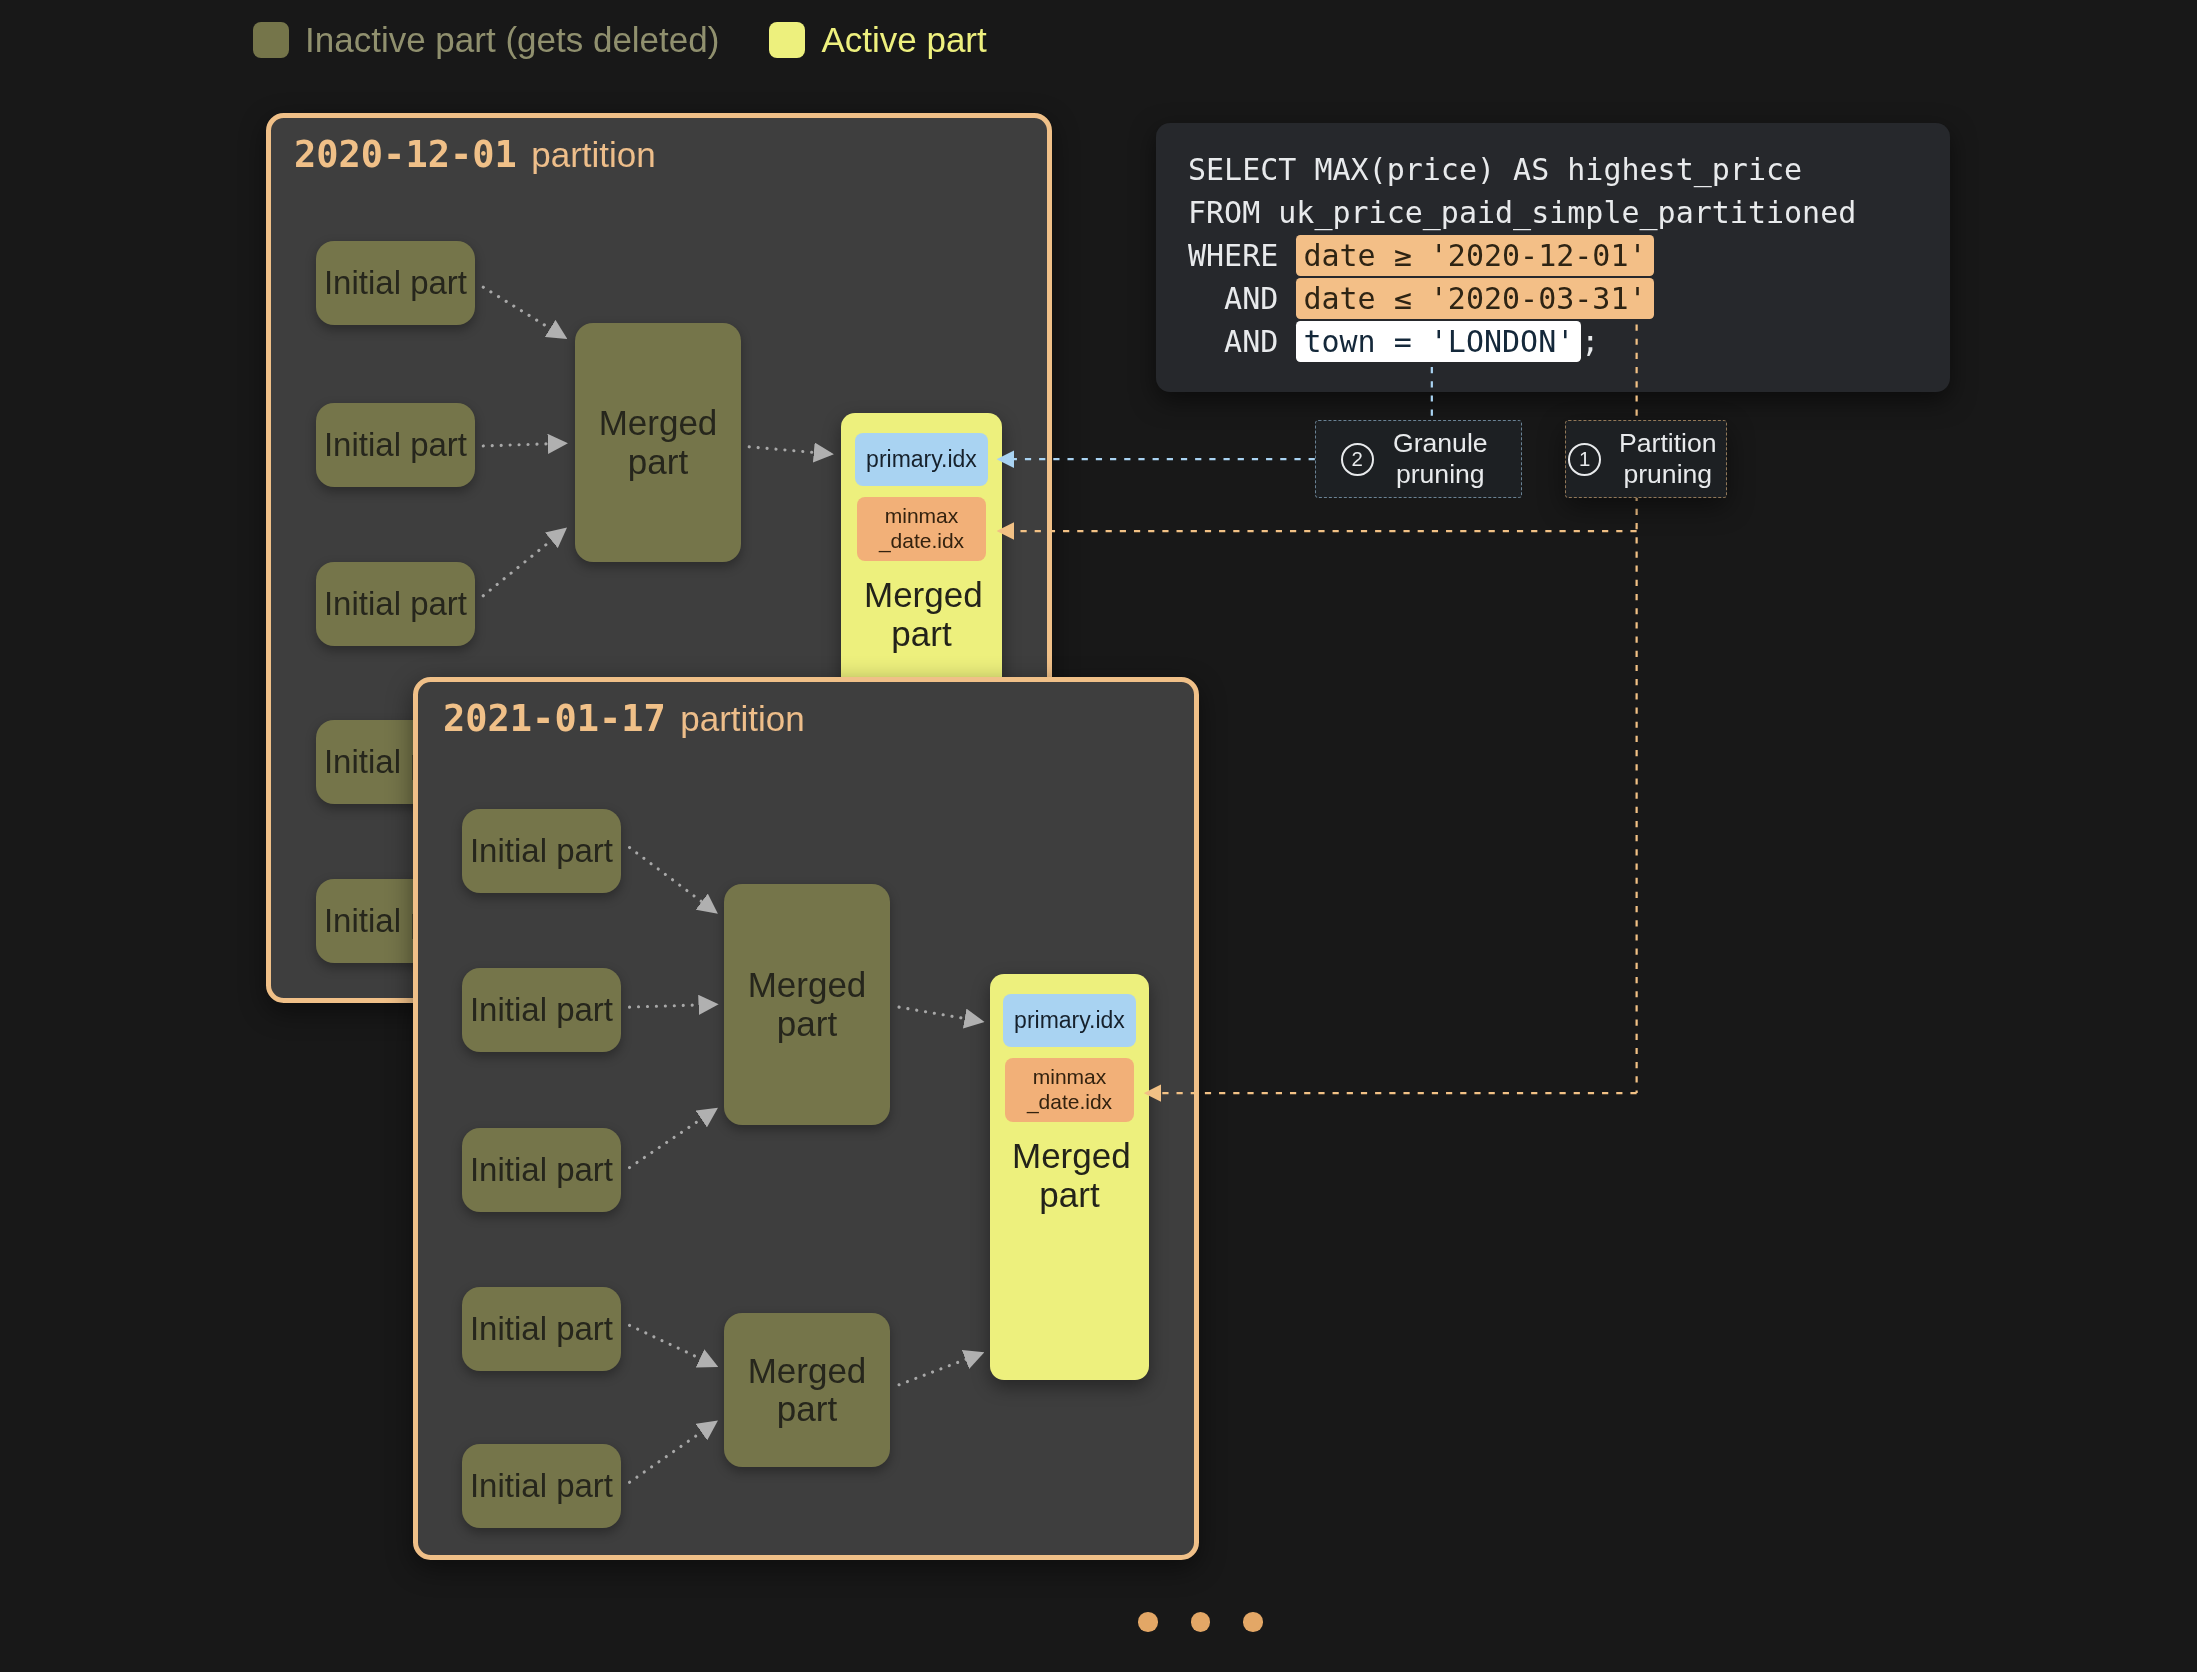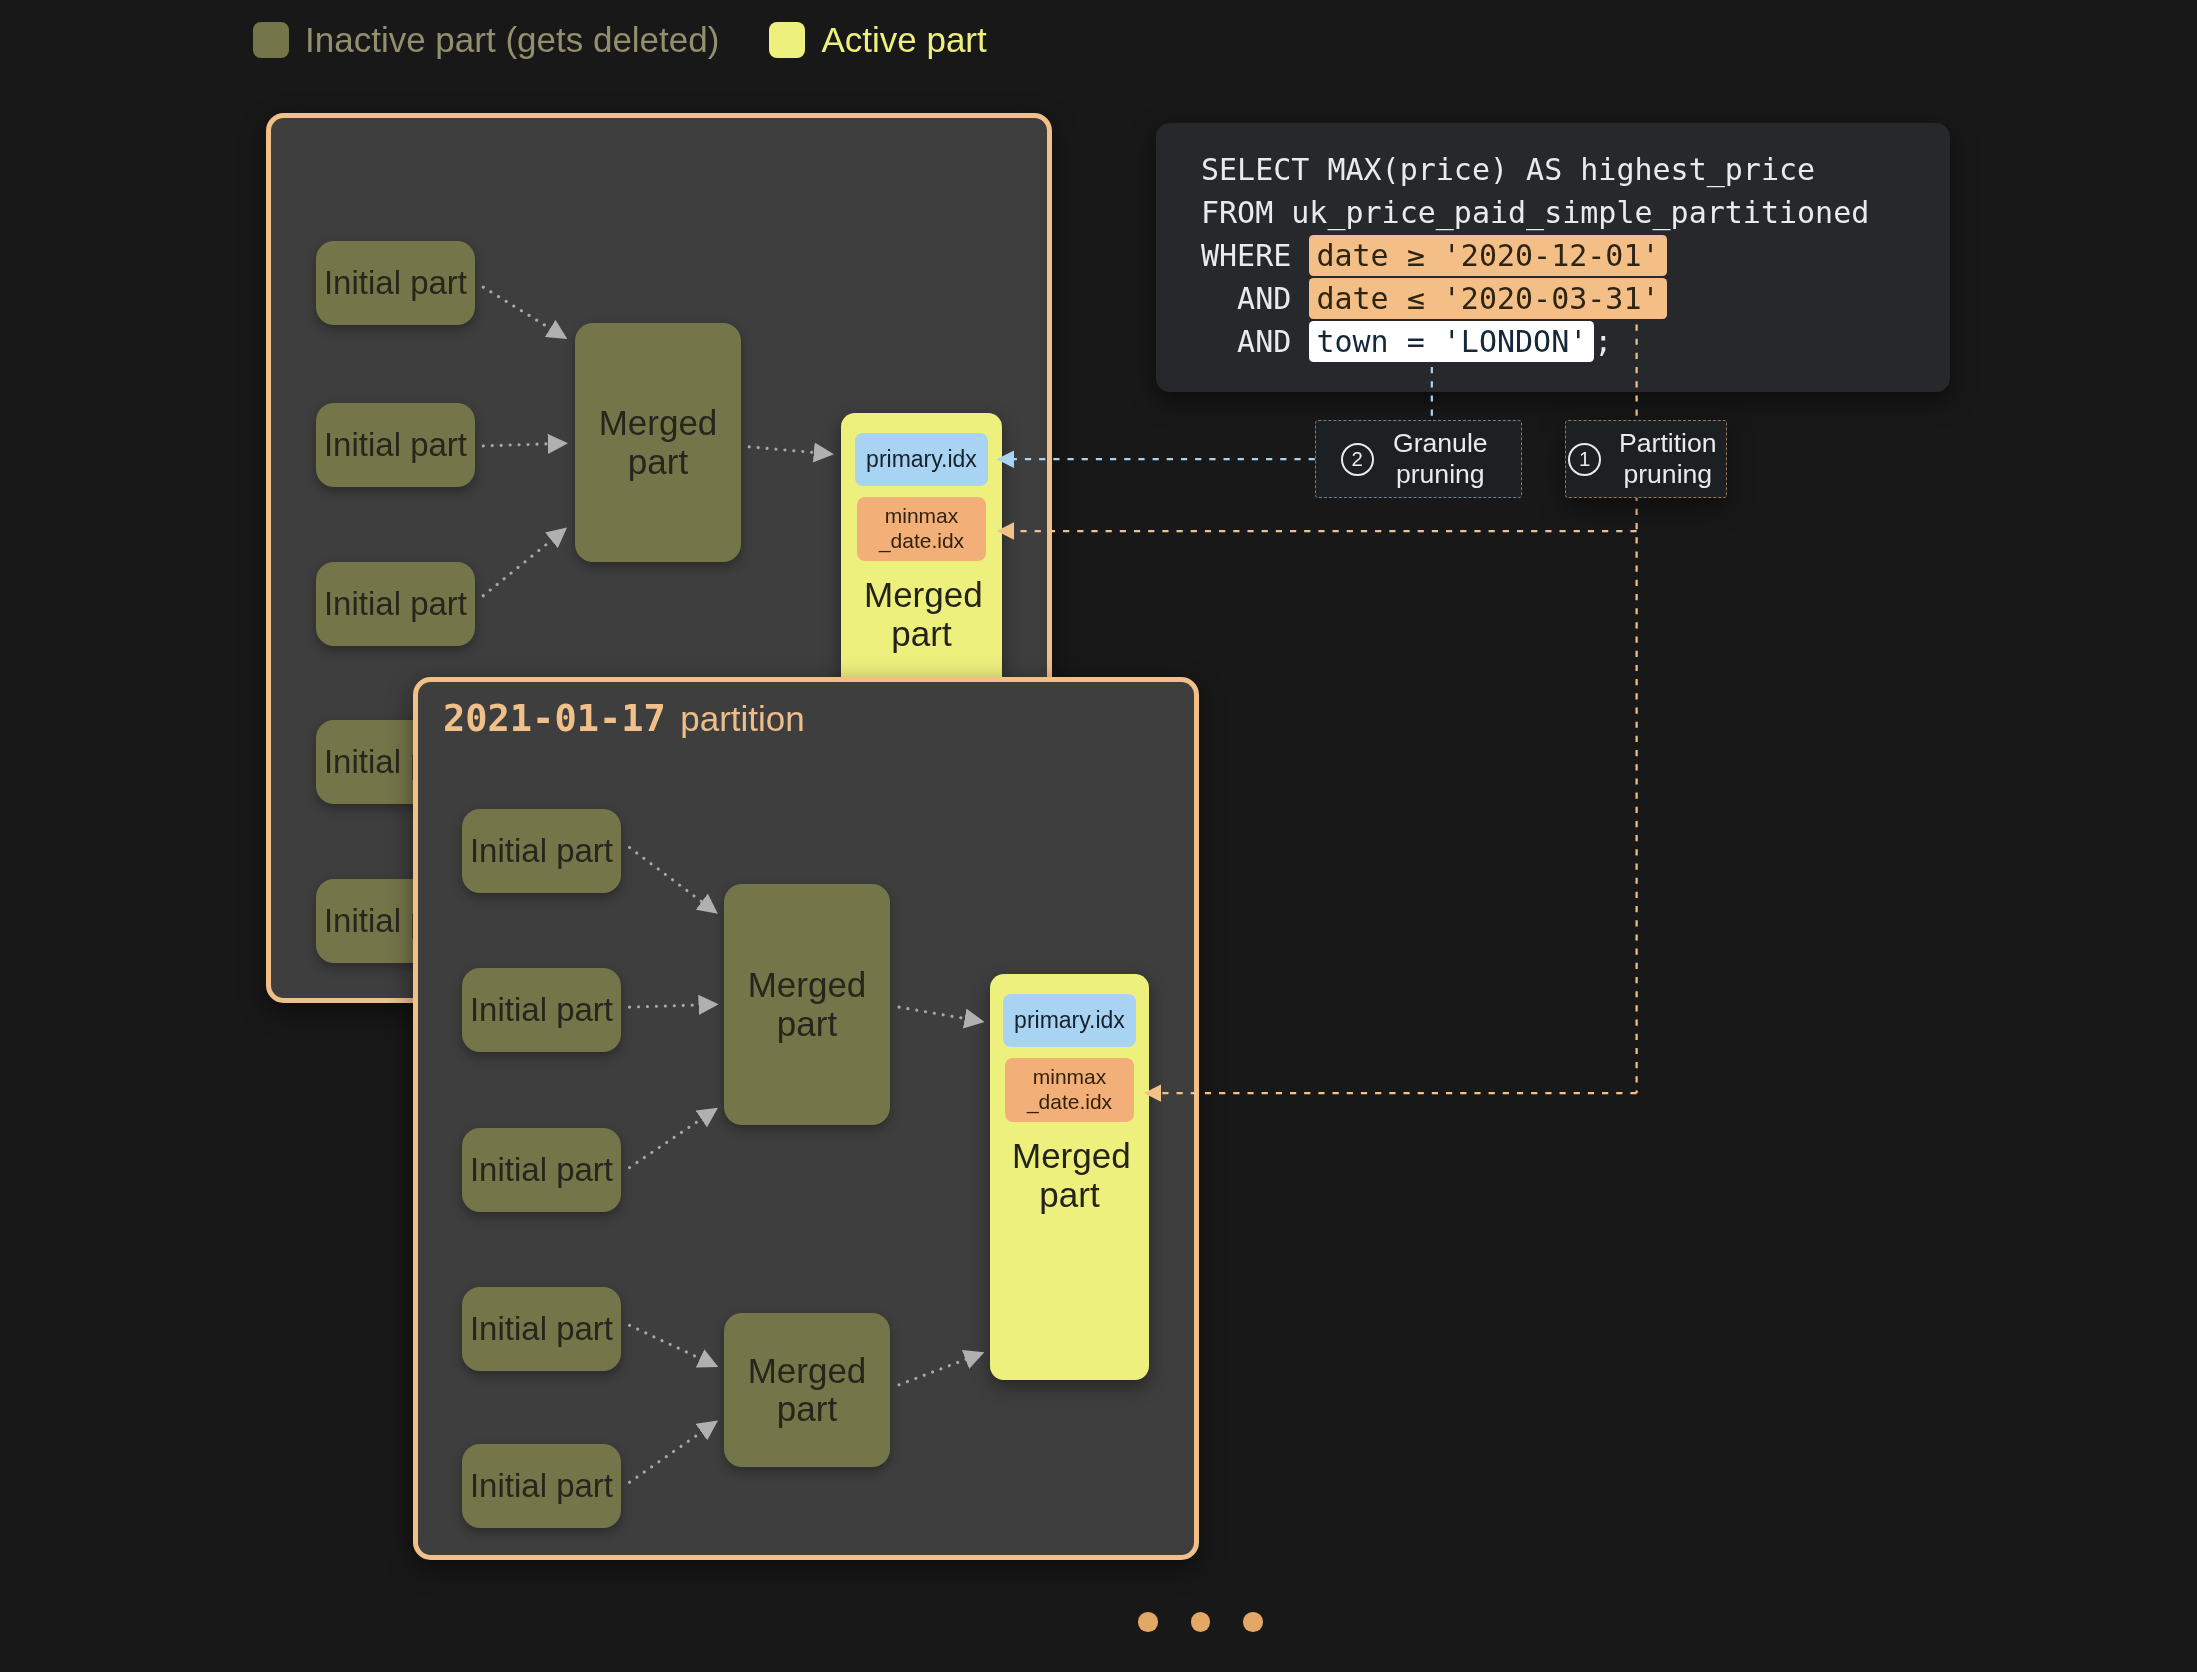--- a/index.html
+++ b/index.html
@@ -52,21 +52,21 @@
               display:flex;flex-direction:column;align-items:center;padding-top:19.5px;
               box-shadow:0 7px 17.7px rgba(0,0,0,.4);}
   .chip{border-radius:8px;color:#16212c;display:flex;flex-direction:column;align-items:center;justify-content:center;}
   .chip.primary{width:133px;height:53px;background:var(--chip-blue);font-size:23px;}
   .chip.minmax{width:129px;padding:7px 0;margin-top:11.5px;background:var(--chip-orange);
                font-size:21px;line-height:1.18;color:#33220f;}
   .merged-label{margin-top:14px;font-size:35px;font-weight:500;color:#23231a;text-align:center;line-height:1.12;width:115px;}
 
   
   .sql{position:absolute;left:1156px;top:123px;width:794px;height:269px;background:var(--sql-bg);
-       border-radius:14px;z-index:30;padding:25px 45px;box-shadow:0 8.9px 25px rgba(0,0,0,.5);
+       border-radius:14px;z-index:30;padding:25px 32px;box-shadow:0 8.9px 25px rgba(0,0,0,.5);
        font-family:"DejaVu Sans Mono", monospace;font-size:30px;color:var(--white);}
   .sql .code-line{white-space:pre;height:43px;line-height:43px;}
   .hl{border-radius:4.4px;padding:2.7px 7px;}
   .hl.orange{background:#f3bf87;color:#2e2414;}
   .hl.blue{background:#ffffff;color:#14283a;}
 
   
   .anno{position:absolute;z-index:60;background:#1d2023;display:flex;align-items:center;
         justify-content:center;gap:10.6px;border-radius:3.5px;color:var(--white);font-size:26.6px;}
   .anno.granule{left:1315px;top:420px;width:207px;height:78px;border:1.8px dashed rgba(169,211,242,.55);}
@@ -88,20 +88,24 @@
 <div class="stage">
 
   <div class="legend">
     <span class="swatch inactive"></span>
     <span class="legend-text inactive-text">Inactive part (gets deleted)</span>
     <span class="swatch active"></span>
     <span class="legend-text active-text">Active part</span>
   </div>
 
   <div class="partition p1"></div>
+  <div class="ptitle t1" style="position:absolute;">
+    <span class="pdate">2020-12-01</span>
+    <span class="psuffix">partition</span>
+  </div>
 
   <div class="part initial lp1" style="left:316px;top:241px;">Initial part</div>
   <div class="part initial lp1" style="left:316px;top:403px;">Initial part</div>
   <div class="part initial lp1" style="left:316px;top:562px;">Initial part</div>
   <div class="part initial lp1" style="left:316px;top:720px;">Initial part</div>
   <div class="part initial lp1" style="left:316px;top:879px;">Initial part</div>
   <div class="part merged lp1" style="left:575px;top:323px;">Merged part</div>
 
   <div class="active-box lp1" style="left:841px;top:413px;width:161px;height:328px;">
     <div class="chip primary">primary.idx</div>

